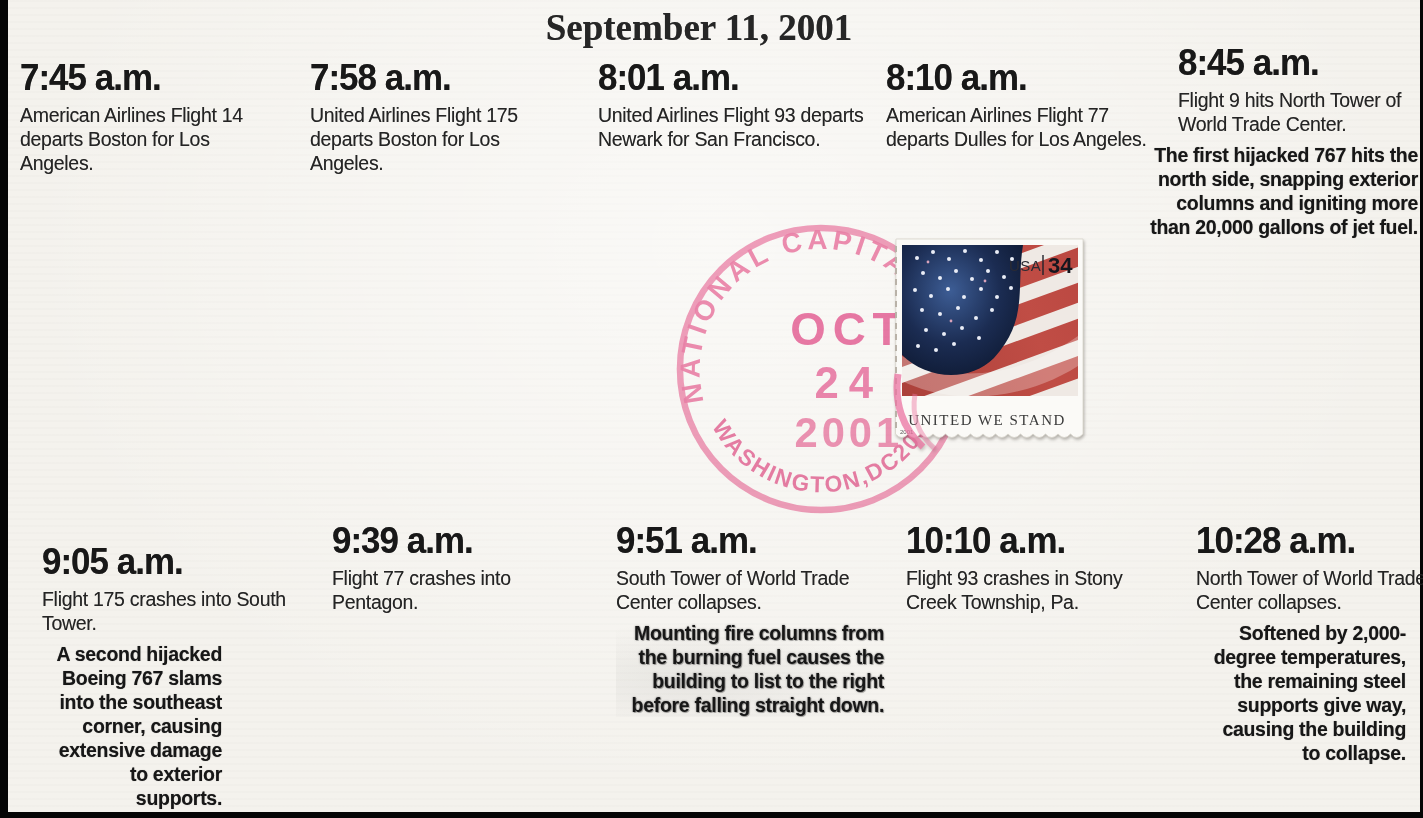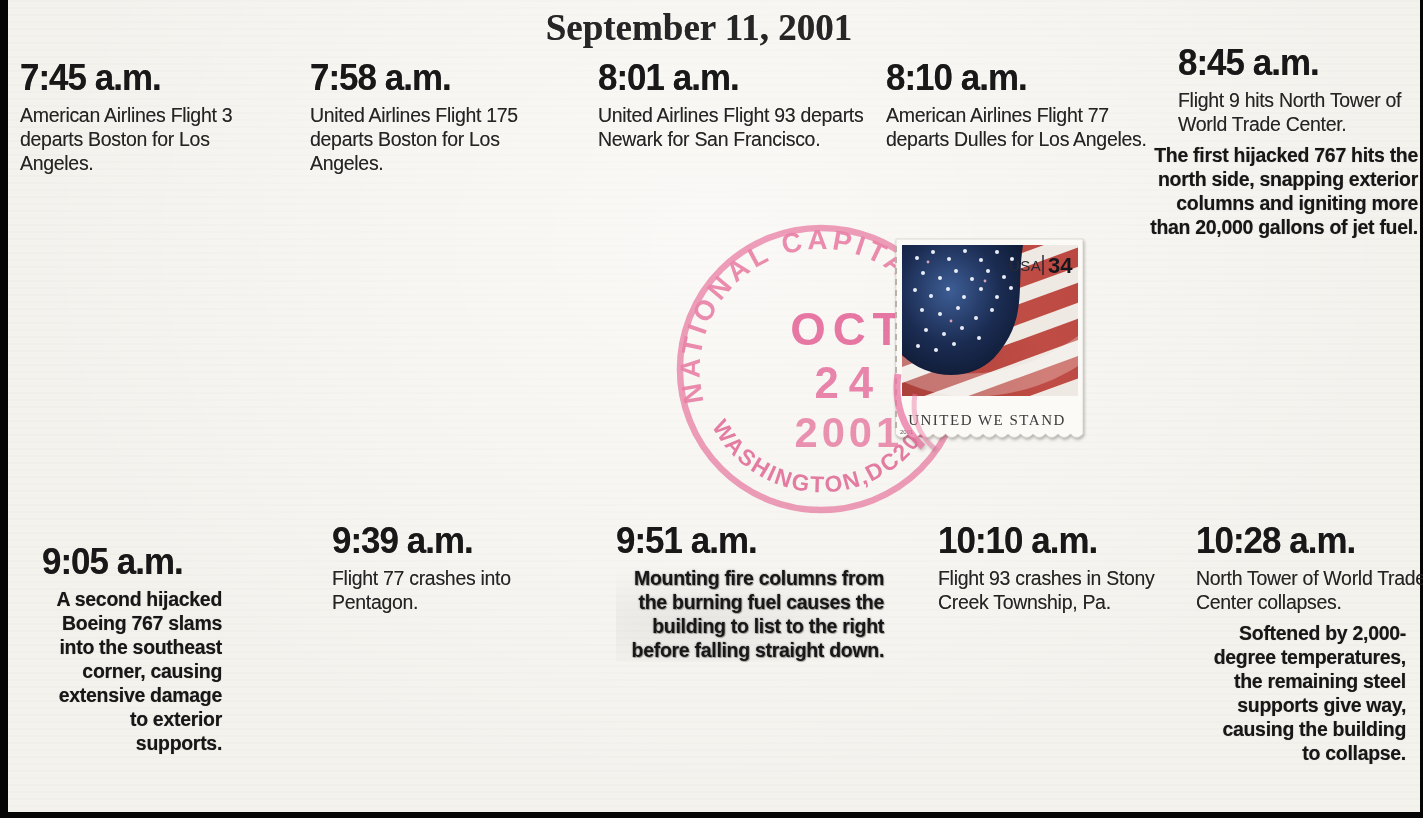--- a/index.html
+++ b/index.html
@@ -26,21 +26,21 @@
   
   .e0{left:12px;top:60px;width:264px;}
   .e1{left:302px;top:60px;width:264px;}
   .e2{left:590px;top:60px;width:272px;}
   .e3{left:878px;top:60px;width:272px;}
   .e4{left:1140px;top:45px;width:270px;}
   .e5{left:34px;top:544px;width:254px;}
   .e5 .detail{width:180px;}
   .e6{left:324px;top:523px;width:264px;}
   .e7{left:608px;top:523px;width:268px;}
-  .e8{left:930px;top:523px;width:264px;}
+  .e8{left:898px;top:523px;width:264px;}
   .e9{left:1188px;top:523px;width:230px;}
   .e9 .detail{width:196px;}
   .postmark{position:absolute;left:664px;top:220px;width:298px;height:298px;z-index:2;
         mix-blend-mode:multiply;opacity:.92;}
   .pm-arc{font-family:"Liberation Sans",sans-serif;font-weight:bold;}
   .pm-date{font-family:"Liberation Sans",sans-serif;font-weight:bold;text-anchor:middle;}
   .stamp{position:absolute;left:885px;top:236px;width:194px;height:218px;z-index:3;
         filter:drop-shadow(1px 2px 1.5px rgba(60,55,45,.35));}
   .stamp-txt{font-family:"Liberation Sans",sans-serif;}
   .stamp-caption{font-family:"Liberation Serif",serif;letter-spacing:1.5px;}
@@ -48,21 +48,21 @@
 </head>
 <body>
 
 <div class="scan">
   <div class="paper">
 
     <div class="title">September 11, 2001</div>
 
     <div class="event e0">
       <div class="time">7:45 a.m.</div>
-      <div class="desc">American Airlines Flight 3 departs Boston for Los Angeles.</div>
+      <div class="desc">American Airlines Flight 14 departs Boston for Los Angeles.</div>
     </div>
     <div class="event e1">
       <div class="time">7:58 a.m.</div>
       <div class="desc">United Airlines Flight 175 departs Boston for Los Angeles.</div>
     </div>
     <div class="event e2">
       <div class="time">8:01 a.m.</div>
       <div class="desc">United Airlines Flight 93 departs Newark for San Francisco.</div>
     </div>
     <div class="event e3">
@@ -70,28 +70,30 @@
       <div class="desc">American Airlines Flight 77 departs Dulles for Los Angeles.</div>
     </div>
     <div class="event e4">
       <div class="time ind">8:45 a.m.</div>
       <div class="desc ind">Flight 9 hits North Tower of World Trade Center.</div>
       <div class="detail">The first hijacked 767 hits the north side, snapping exterior columns and igniting more than 20,000 gallons of jet fuel.</div>
     </div>
 
     <div class="event e5">
       <div class="time">9:05 a.m.</div>
+      <div class="desc">Flight 175 crashes into South Tower.</div>
       <div class="detail">A second hijacked Boeing 767 slams into the southeast corner, causing extensive damage to exterior supports.</div>
     </div>
     <div class="event e6">
       <div class="time">9:39 a.m.</div>
       <div class="desc">Flight 77 crashes into Pentagon.</div>
     </div>
     <div class="event e7">
       <div class="time">9:51 a.m.</div>
+      <div class="desc">South Tower of World Trade Center collapses.</div>
       <div class="detail smudged">Mounting fire columns from the burning fuel causes the building to list to the right before falling straight down.</div>
     </div>
     <div class="event e8">
       <div class="time">10:10 a.m.</div>
       <div class="desc">Flight 93 crashes in Stony Creek Township, Pa.</div>
     </div>
     <div class="event e9">
       <div class="time">10:28 a.m.</div>
       <div class="desc">North Tower of World Trade Center collapses.</div>
       <div class="detail ind2">Softened by 2,000-degree temperatures, the remaining steel supports give way, causing the building to collapse.</div>

